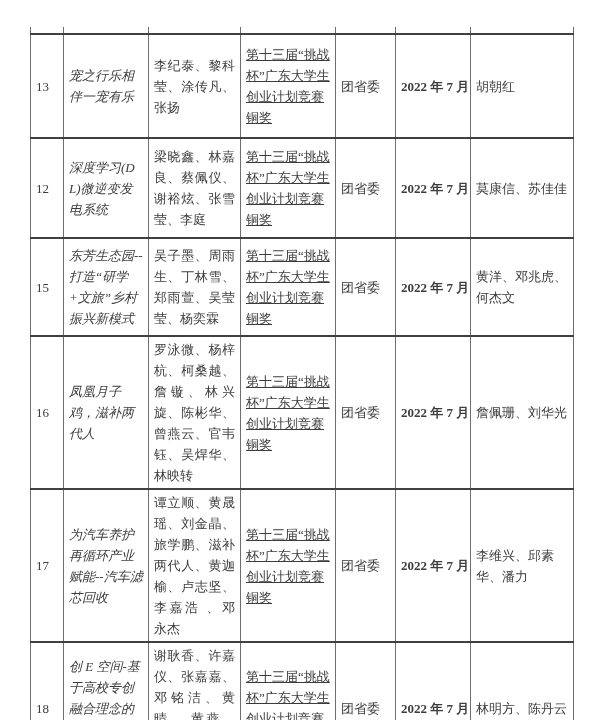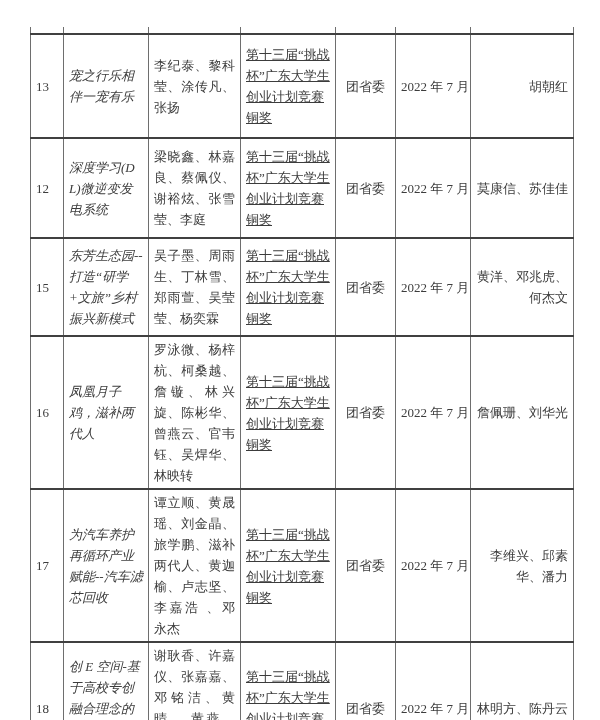--- a/index.html
+++ b/index.html
@@ -39,23 +39,23 @@
   tr.r1{height:100px}
   tr.r2{height:98px}
   tr.r3{height:106px}
   tr.r4{height:109px}
   tr.r5{height:99px}
 
   td.c-num{text-align:left;padding:0;font-size:13px;}
   td.c-proj{font-size:12.5px;line-height:22px;padding:2px 4px;text-align:left;font-style:italic;}
   td.c-mem{font-size:11.5px;line-height:18.5px;padding:2px 3px;text-align:justify;}
   td.c-comp{font-size:13px;line-height:22px;padding:2px 5px;text-align:left;text-decoration:underline;}
-  td.c-body{text-align:center;padding:0 3px;font-size:13px;margin-top:33px;}
-  td.c-date{text-align:right;white-space:nowrap;padding:0 2px;font-size:13px;}
-  td.c-adv{font-size:11.5px;line-height:19px;padding:2px 5px;text-align:right;}
+  td.c-body{text-align:left;padding:0 3px;font-size:13px;margin-top:33px;}
+  td.c-date{text-align:right;white-space:nowrap;padding:0 2px;font-size:13px;font-weight:bold;}
+  td.c-adv{font-size:11.5px;line-height:19px;padding:2px 5px;text-align:left;}
 </style>
 </head>
 <body>
 
 <div class="page">
   <table class="awards">
     <colgroup>
       <col style="width:33px">
       <col style="width:85px">
       <col style="width:92px">

